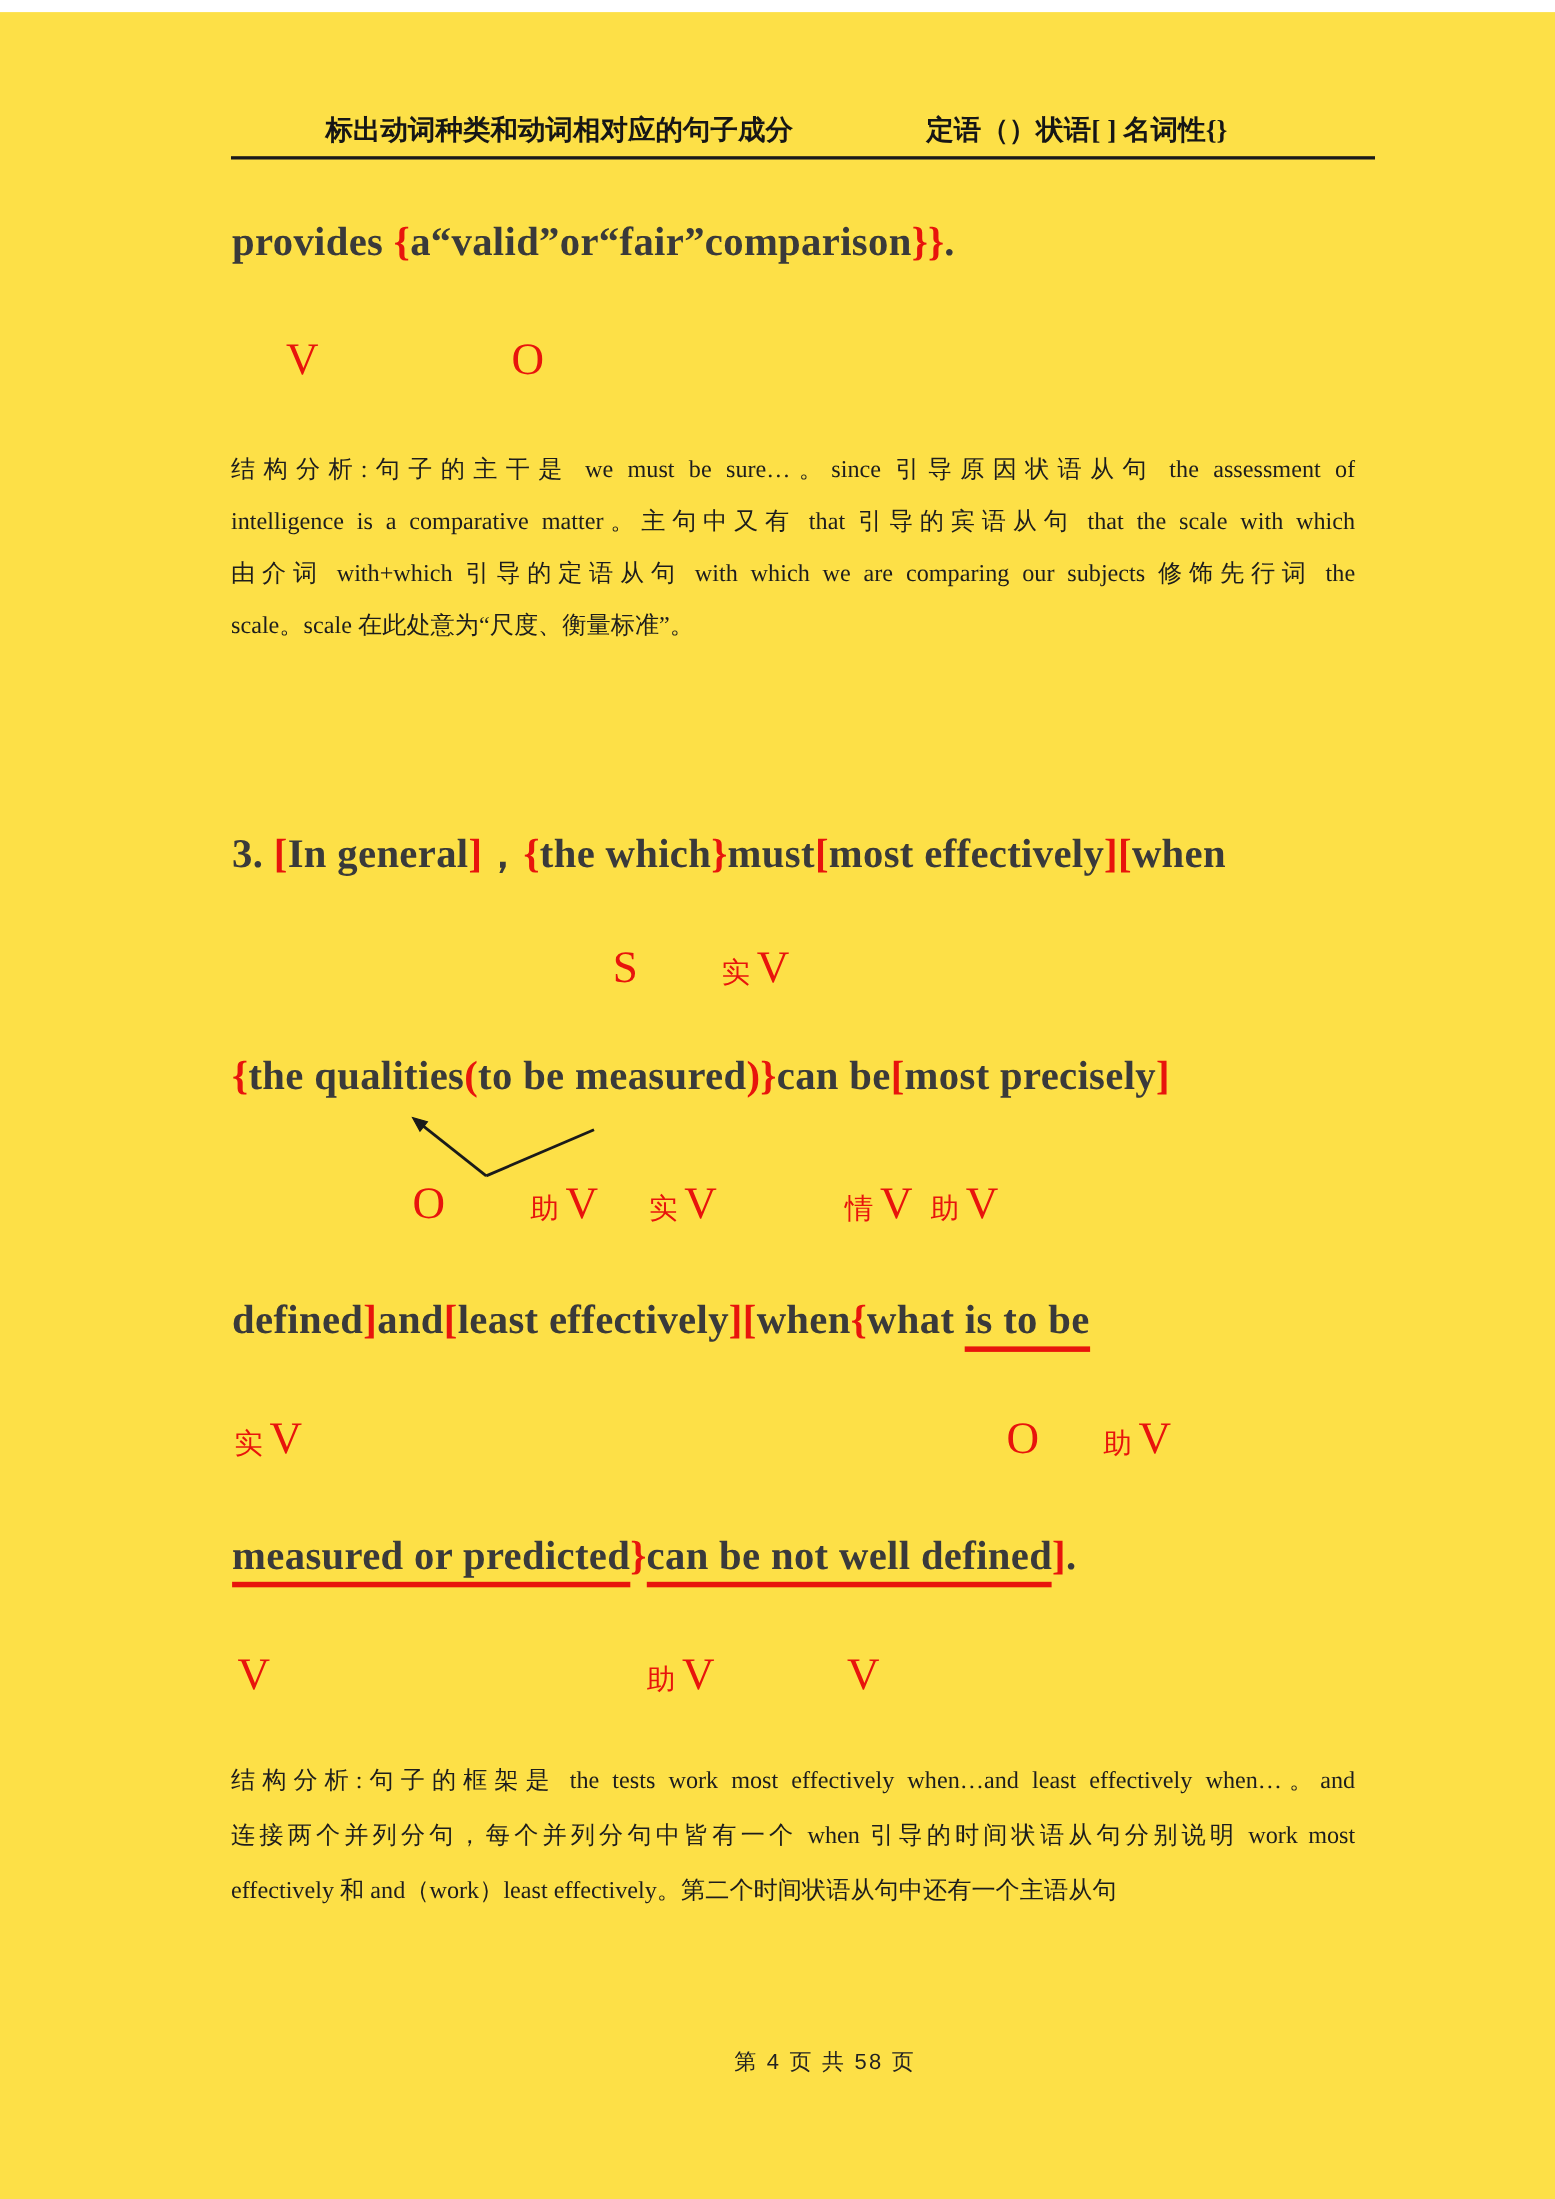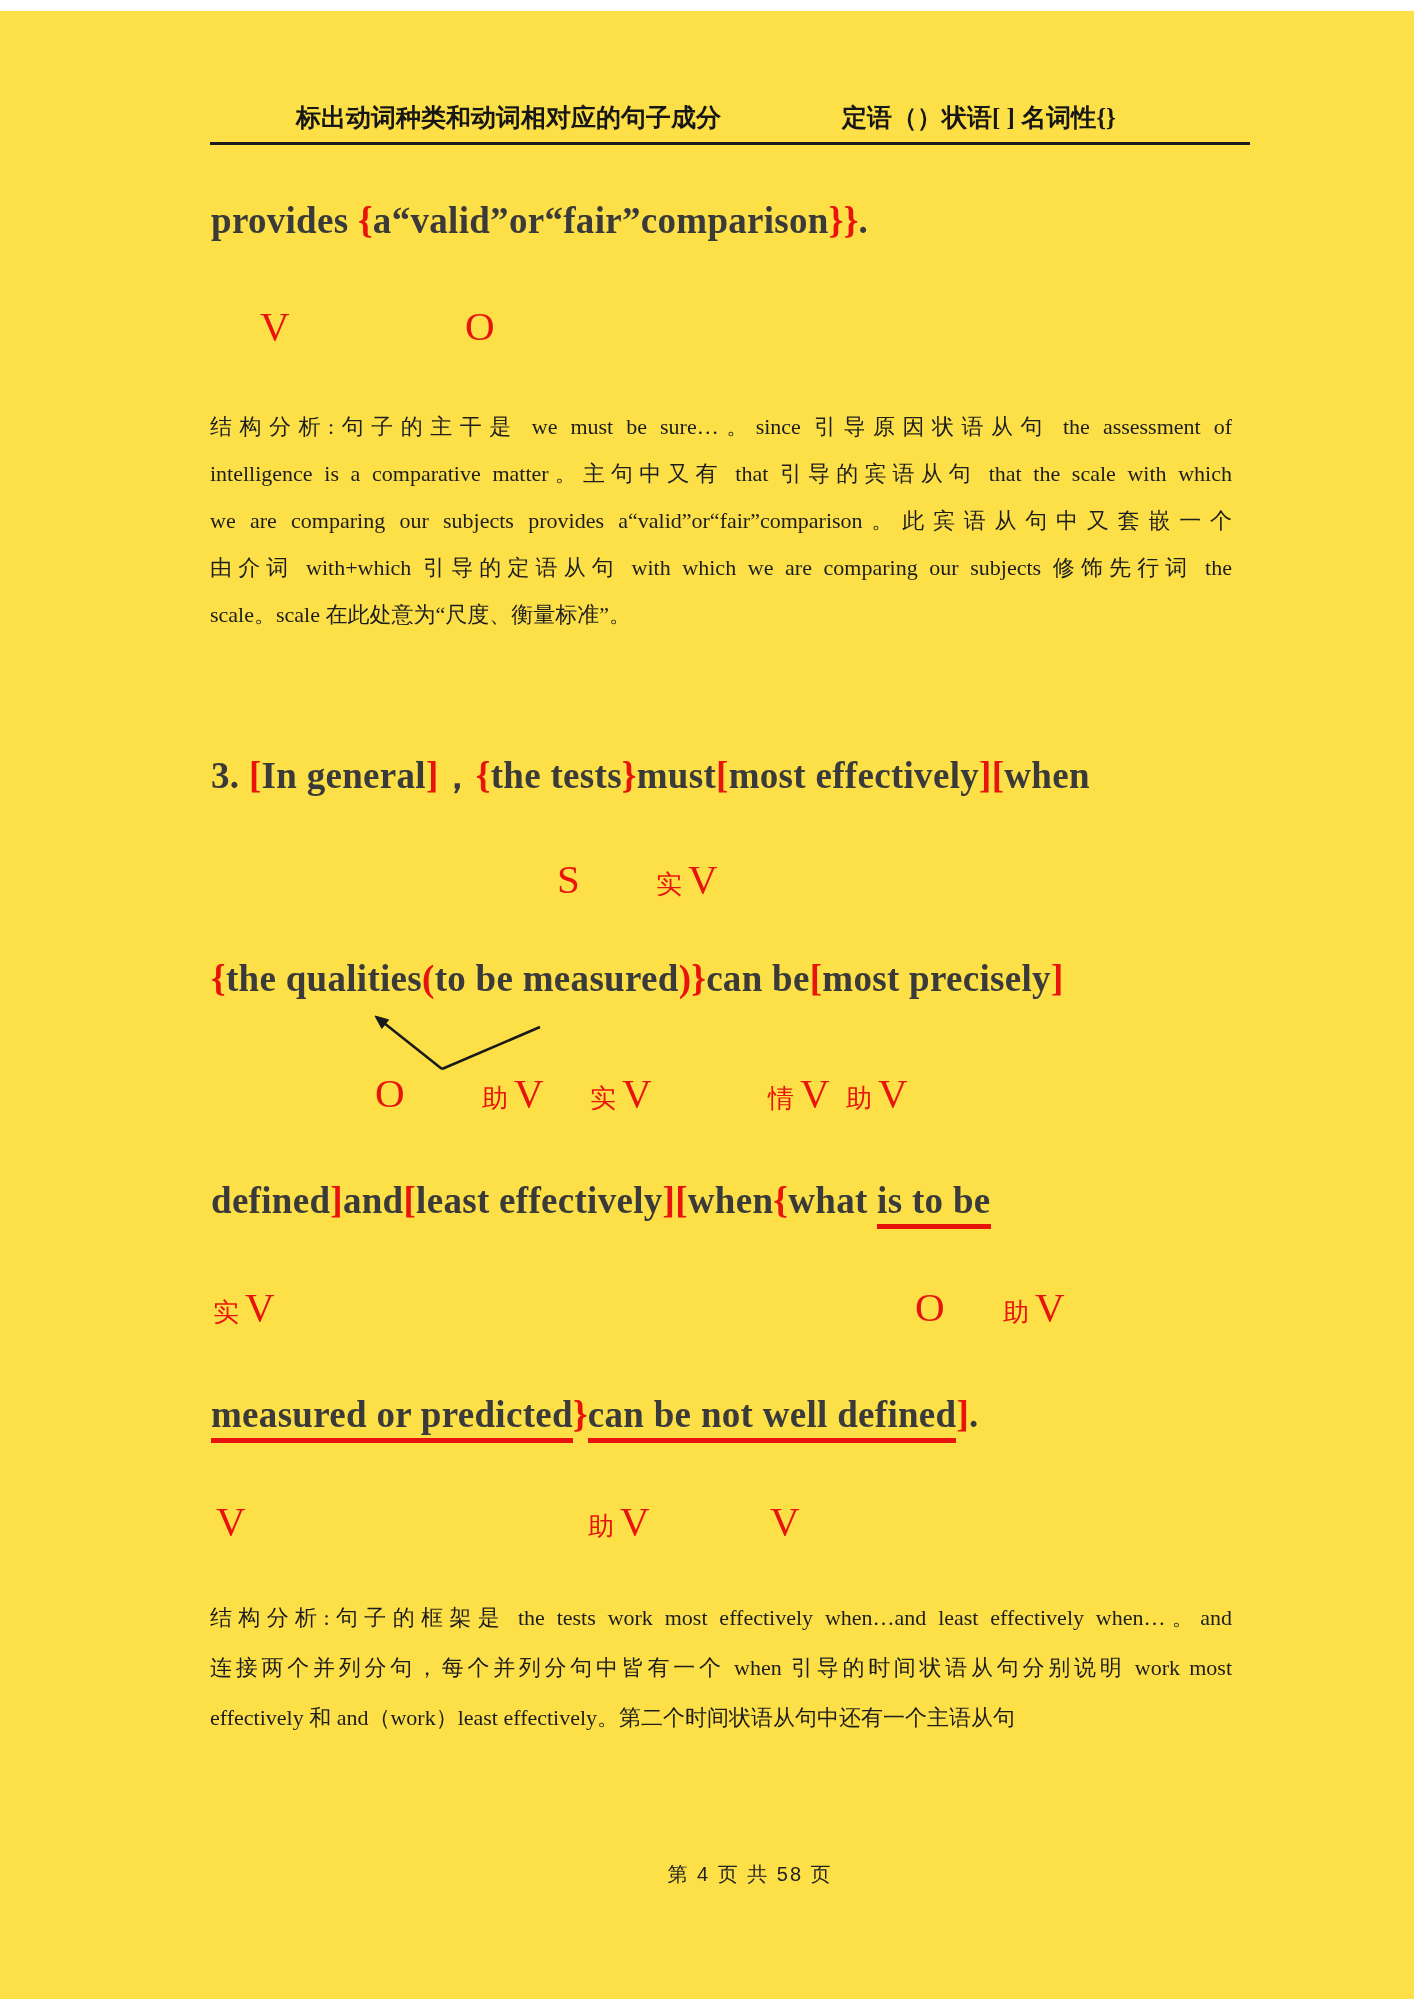--- a/index.html
+++ b/index.html
@@ -47,27 +47,26 @@
   </div>
 
   <div class="annrow" style="top:295px;">
     <span class="L" style="left:260px;">V</span>
     <span class="L" style="left:465px;">O</span>
   </div>
 
   <div class="abs para p1" style="left:210px; top:392px;">
     <div class="ln jl">结构分析:句子的主干是 we must be sure…。since 引导原因状语从句 the assessment of</div>
     <div class="ln jl">intelligence is a comparative matter。主句中又有 that 引导的宾语从句 that the scale with which</div>
-    <div class="ln jl">we are comparing our subjects provides a“valid”or“fair”comparison。此宾语从句中又套嵌一个</div>
     <div class="ln jl">由介词 with+which 引导的定语从句 with which we are comparing our subjects 修饰先行词 the</div>
     <div class="ln">scale。scale 在此处意为“尺度、衡量标准”。</div>
   </div>
 
   <div class="abs big" style="left:211px; top:740px;">
-    <span>3. </span><span class="r">[</span><span>In general</span><span class="r">]</span><span>，</span><span class="r">{</span><span>the tests</span><span class="r">}</span><span>must</span><span class="r">[</span><span>most effectively</span><span class="r">][</span><span>when</span>
+    <span>3. </span><span class="r">[</span><span>In general</span><span class="r">]</span><span>，</span><span class="r">{</span><span>the which</span><span class="r">}</span><span>must</span><span class="r">[</span><span>most effectively</span><span class="r">][</span><span>when</span>
   </div>
 
   <div class="annrow" style="top:848px;">
     <span class="L" style="left:557px;">S</span>
     <span class="C" style="left:656px;">实</span>
     <span class="L" style="left:688px;">V</span>
   </div>
 
   <div class="abs big" style="left:211px; top:946px;">
     <span class="r">{</span><span>the qualities</span><span class="r">(</span><span>to be measured</span><span class="r">)}</span><span>can be</span><span class="r">[</span><span>most precisely</span><span class="r">]</span>

